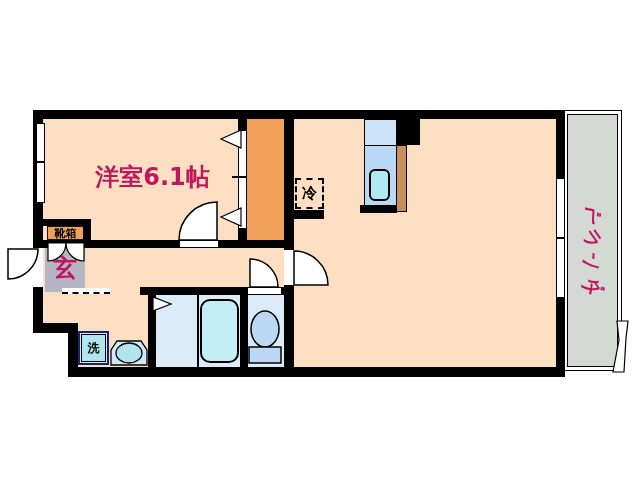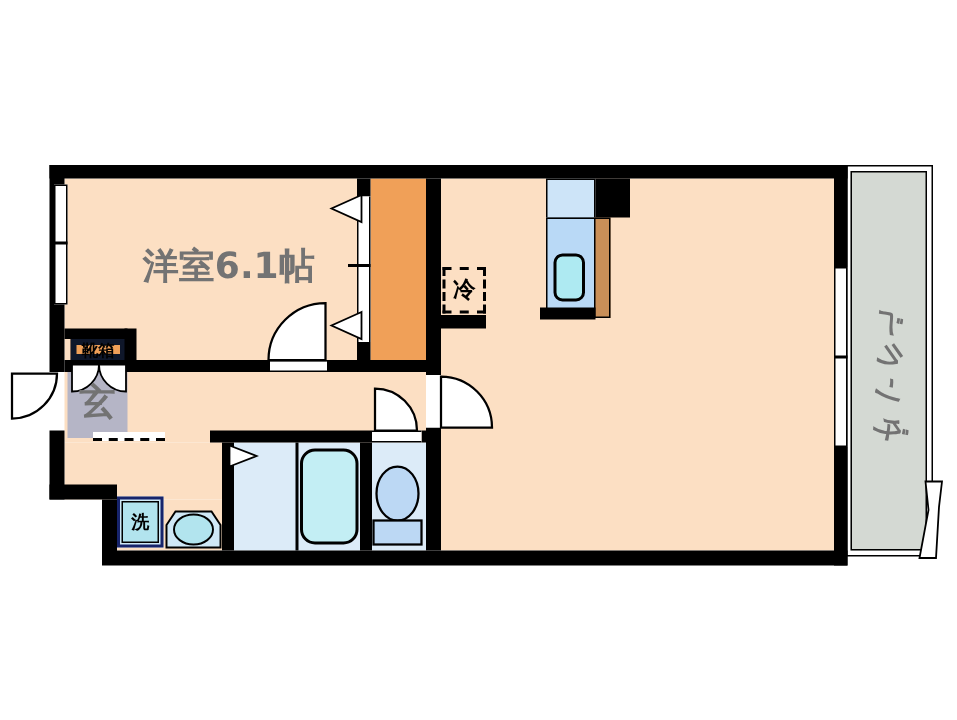--- a/index.html
+++ b/index.html
@@ -9,21 +9,21 @@
   
   .f-yoshitsu{left:43px;top:119px;width:195px;height:121px;background:#fcdfc3;}
   .f-cl{left:247px;top:119px;width:38px;height:121px;background:#f0a058;}
   .f-ldk{left:294px;top:119px;width:262px;height:248px;background:#fcdfc3;}
   .f-hall{left:43px;top:248px;width:241px;height:47px;background:#fcdfc3;}
   .f-genkan{left:45px;top:242px;width:40px;height:50px;background:#b5b5c6;}
   .f-wash-a{left:43px;top:295px;width:105px;height:38px;background:#fcdfc3;}
   .f-wash-b{left:78px;top:333px;width:70px;height:34px;background:#fcdfc3;}
   .f-bath{left:156px;top:295px;width:84px;height:72px;background:#dcebf8;}
   .f-toilet{left:248px;top:295px;width:36px;height:72px;background:#dcebf8;}
-  .kutsubako{left:47px;top:226px;width:37px;height:14px;background:#f0a058;border:4px solid #0f172a;
+  .kutsubako{left:47px;top:226px;width:37px;height:14px;background:#f0a058;border:1px solid #0f172a;
              display:flex;align-items:center;justify-content:center;font-size:11px;font-weight:bold;color:#000;}
   .veranda-outer{left:564px;top:110px;width:58px;height:261px;background:#fff;border:1px solid #000;}
   .veranda-inner{left:567px;top:114px;width:51px;height:253px;background:#d4d9d3;border:1px solid #000;}
   
   .kitchen-top{left:364px;top:119px;width:33px;height:27px;background:#cde4f8;border:1px solid #000;}
   .kitchen-body{left:364px;top:145px;width:33px;height:67px;background:#b9d9f6;border:1px solid #000;}
   .kitchen-sink{left:369px;top:169px;width:21px;height:32px;background:#aeeaf2;border:2px solid #000;border-radius:6px;}
   .kitchen-side{left:396px;top:145px;width:11px;height:67px;background:#c98f58;border:1px solid #000;}
   .fridge{left:295px;top:178px;width:29px;height:31px;background:#fcdfc3;border:2px dashed #000;
           display:flex;align-items:center;justify-content:center;font-size:15px;font-weight:bold;}
@@ -64,21 +64,21 @@
   
   .cl-door-strip{left:238px;top:131px;width:9px;height:97px;background:#fff;border-left:1px solid #000;border-right:1px solid #000;}
   .cl-tick{left:232px;top:176px;width:15px;height:2px;background:#000;}
   .th-yoshitsu{left:180px;top:240px;width:38px;height:8px;background:#fff;border-top:1px solid #000;border-bottom:1px solid #000;}
   .th-toilet{left:248px;top:287px;width:33px;height:8px;background:#fff;border-top:1px solid #000;border-bottom:1px solid #000;}
   .th-ldk{left:284px;top:250px;width:10px;height:35px;background:#fff;}
   .hatch-strip{left:62px;top:288px;width:48px;height:6px;background:#fff;border-bottom:2px dashed #000;}
   
   .overlay{left:0;top:0;width:638px;height:480px;}
   
-  .label{color:#737373;font-weight:bold;display:flex;align-items:center;justify-content:center;white-space:nowrap;}
+  .label{color:#be185d;font-weight:bold;display:flex;align-items:center;justify-content:center;white-space:nowrap;}
   .l-yoshitsu{left:85px;top:162px;width:135px;height:30px;font-size:24px;}
   .l-cl{left:245px;top:166px;width:42px;height:30px;font-size:24px;}
   .l-ldk{left:355px;top:239px;width:170px;height:32px;font-size:26px;}
   .l-gen{left:50px;top:253px;width:30px;height:30px;font-size:24px;}
   .l-veranda{left:574px;top:183px;width:38px;height:135px;font-size:19px;
              display:flex;flex-direction:column;align-items:center;justify-content:center;gap:3px;}
   .vchar{display:block;transform:rotate(55deg);line-height:1.1;}
 </style>
 </head>
 <body>

